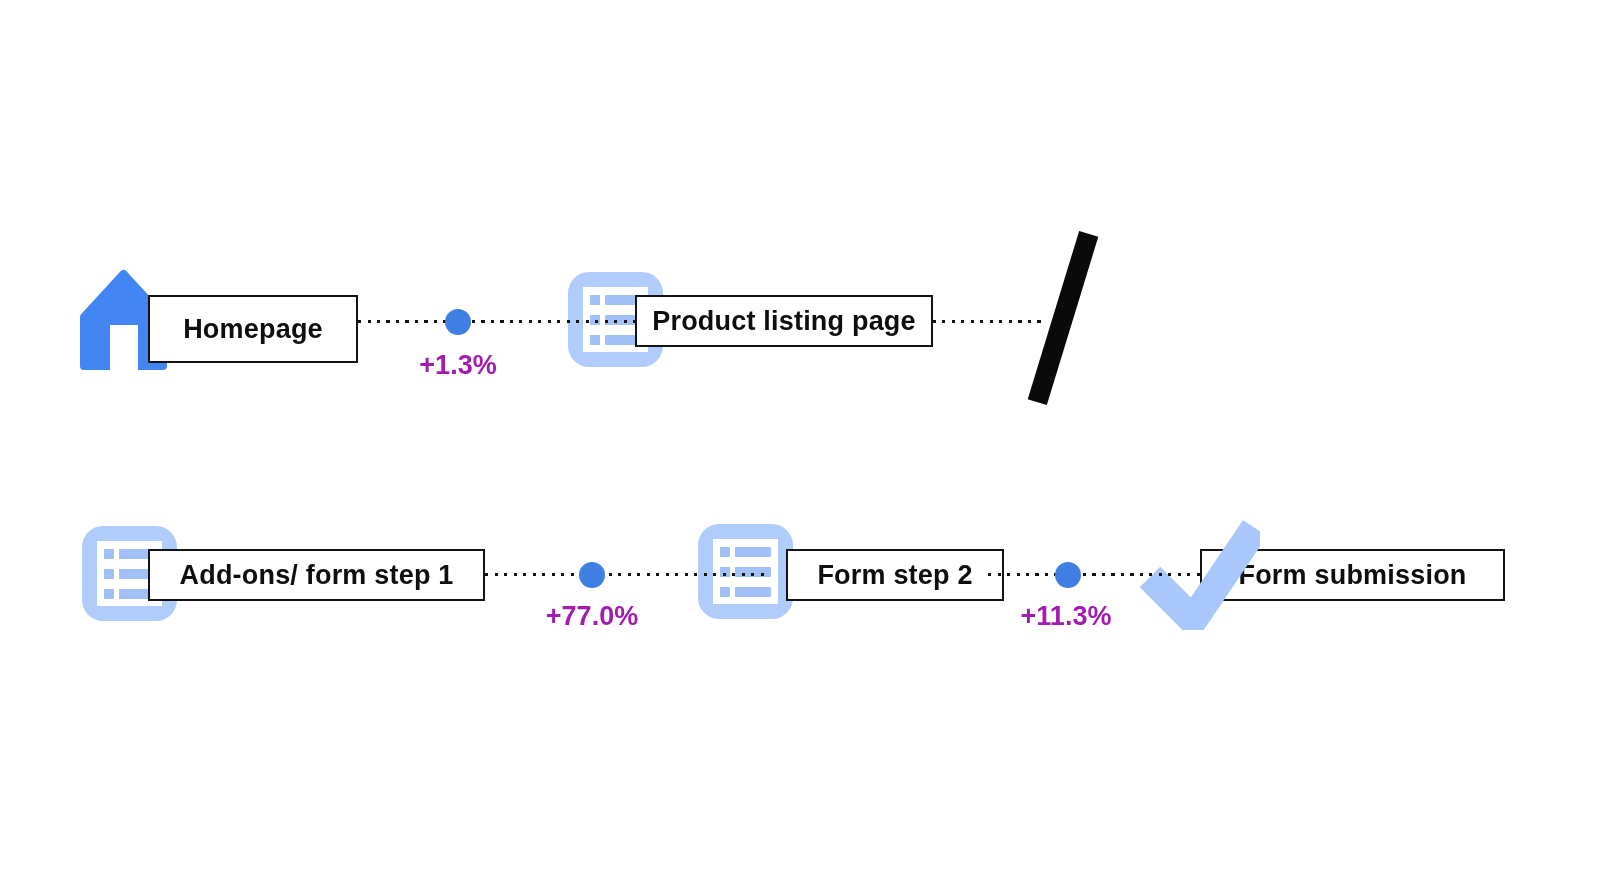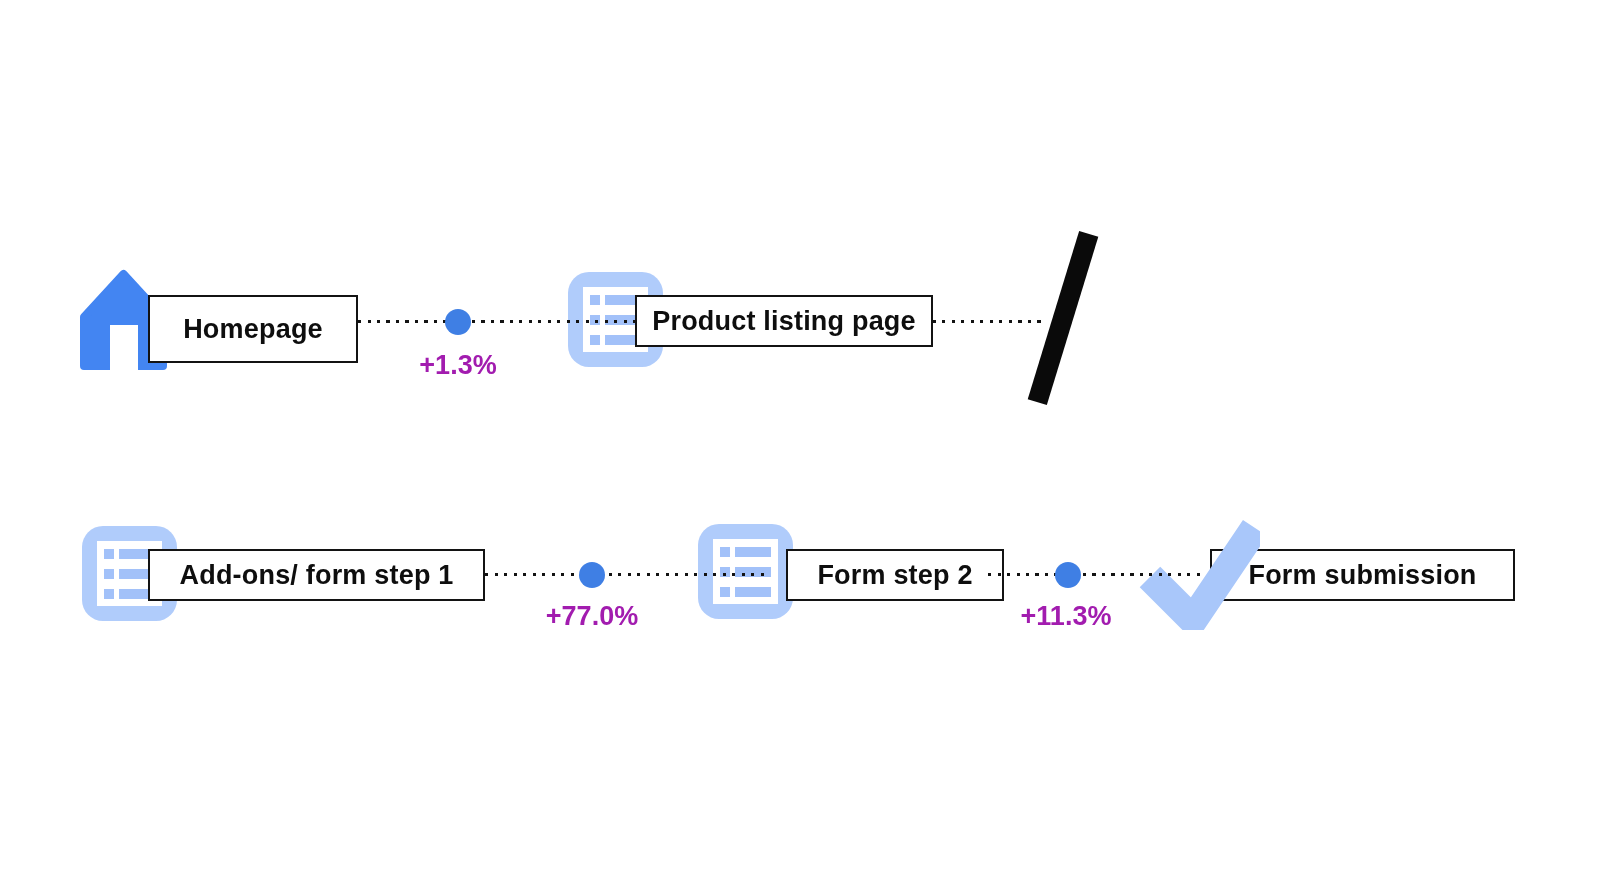--- a/index.html
+++ b/index.html
@@ -58,21 +58,21 @@
   
   .slash{
     position:absolute;left:1053px;top:230px;width:20px;height:176px;
     background:#0a0a0a;transform:rotate(17deg);z-index:2;
   }
   
   #box-homepage{left:148px;top:295px;width:210px;height:68px;}
   #box-plp{left:635px;top:295px;width:298px;height:52px;}
   #box-addons{left:148px;top:549px;width:337px;height:52px;}
   #box-formstep2{left:770px;top:549px;width:218px;height:52px;margin-left:16px;}
-  #box-formsub{left:1200px;top:549px;width:305px;height:52px;margin-left:10px;}
+  #box-formsub{left:1200px;top:549px;width:305px;height:52px;}
 
   #line-r1a{left:358px;top:320px;width:277px;}
   #line-r1b{left:933px;top:320px;width:112px;}
   #line-r2a{left:485px;top:573px;width:285px;}
   #line-r2b{left:988px;top:573px;width:212px;}
 
   #dot-r1{left:445px;top:309px;}
   #dot-r2a{left:579px;top:562px;}
   #dot-r2b{left:1055px;top:562px;}
 

